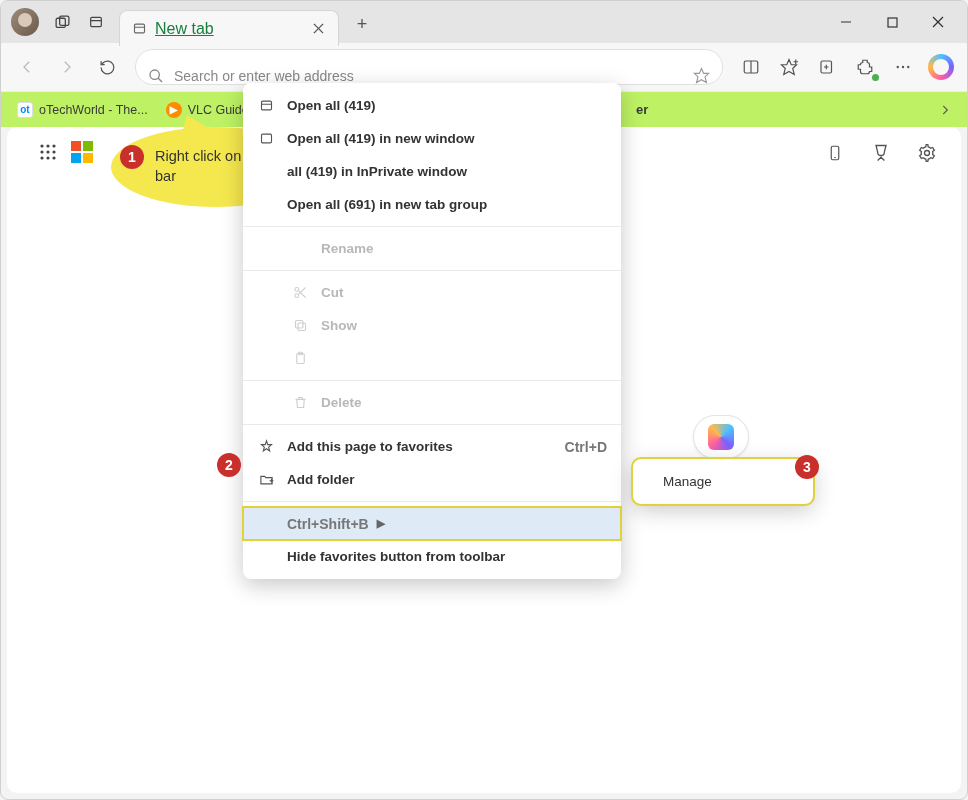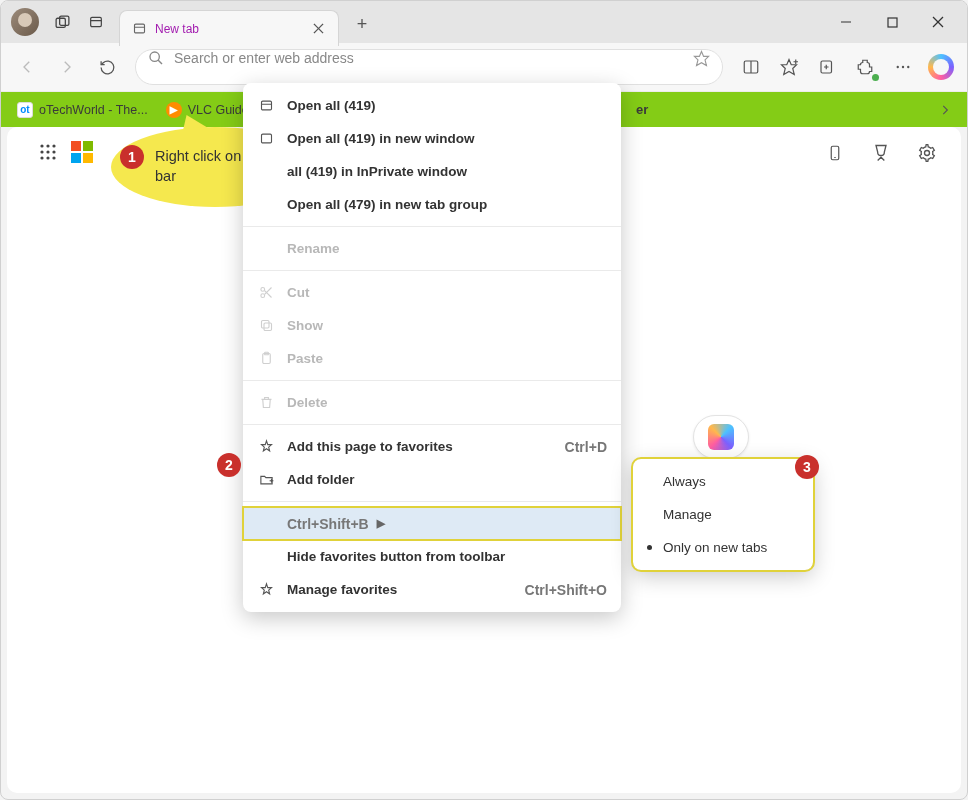--- a/index.html
+++ b/index.html
@@ -4,40 +4,40 @@
 <style>
   * { box-sizing: border-box; margin: 0; padding: 0; font-family: "Segoe UI", Arial, sans-serif; }
   body { width: 968px; height: 800px; background: #f3f3f3; position: relative; overflow: hidden; border: 1px solid #d0d0d0; border-radius: 8px;}
   
   
   .titlebar { height: 42px; display: flex; align-items: center; background: #e5e5e5; position: relative;}
   .avatar { width: 28px; height: 28px; border-radius: 50%; background: linear-gradient(135deg,#9c8b7b,#6b5a4a); margin-left: 10px; margin-right:6px; position:relative; overflow:hidden;}
   .avatar::after{content:"";position:absolute;top:5px;left:7px;width:14px;height:14px;border-radius:50%;background:#d8c9b8;}
   .titlebar-icon-btn { width: 34px; height: 34px; display:flex; align-items:center; justify-content:center; color:#444; }
   .tab { height: 36px; margin-left: 6px; background:#f7f7f7; border-radius: 8px 8px 0 0; display:flex; align-items:center; padding:0 10px 0 12px; min-width: 220px; border: 1px solid #d5d5d5; border-bottom:none; position:relative; top:6px;}
-  .tab-title { font-size: 12px; color:#a21caf; flex:1; }
+  .tab-title { font-size: 16px; color:#15803d; flex:1;text-decoration:underline; }
   .tab-close { width:20px; height:20px; display:flex; align-items:center; justify-content:center; color:#555;}
   .newtab-btn { width:30px; height:30px; display:flex; align-items:center; justify-content:center; color:#555; margin-left:8px; font-size:18px; position:relative; top:2px;}
   .wincontrols { position:absolute; right:6px; top:0; height:42px; display:flex; align-items:center;}
   .wincontrols div { width:46px; height:32px; display:flex; align-items:center; justify-content:center; color:#333;}
   
   
   .toolbar { height: 48px; background:#f7f7f7; display:flex; align-items:center; padding:0 8px; gap:4px;}
   .tb-btn { width:36px; height:36px; display:flex; align-items:center; justify-content:center; color:#555; border-radius:4px;}
   .tb-btn.disabled { color:#bbb;}
-  .addressbar { flex:1; height:36px; background:#fff; border-radius:18px; display:flex; align-items:flex-start; padding:0 12px; margin:0 6px; border:1px solid #e0e0e0;}
+  .addressbar { flex:1; height:36px; background:#fff; border-radius:18px; display:flex; align-items:flex-end; padding:0 12px; margin:0 6px; border:1px solid #e0e0e0;}
   .addressbar .search-ic { color:#888; margin-right:10px;}
   .addressbar .ph { color:#888; font-size:14px; flex:1;}
   .addressbar .star { color:#999;}
   .right-icons { display:flex; align-items:center; gap:2px;}
   .copilot-dot { width:26px; height:26px; border-radius:50%; background: conic-gradient(#4cc2ff,#7b61ff,#ff5ea1,#ffb84c,#4cc2ff); display:flex; align-items:center; justify-content:center;}
   .copilot-dot::after{content:"";width:16px;height:16px;border-radius:50%;background:#f7f7f7;}
   
   
-  .favbar { height:36px; background:#84cc16; border-top:1px solid #ececec; display:flex; align-items:center; padding:0 10px; gap:6px; position:relative;}
+  .favbar { height:36px; background:#bef264; border-top:1px solid #ececec; display:flex; align-items:center; padding:0 10px; gap:6px; position:relative;}
   .fav-item { display:flex; align-items:center; gap:6px; font-size:12.5px; color:#3a3a3a; padding:4px 6px;}
   .fav-ic { width:16px; height:16px; border-radius:3px; display:flex; align-items:center; justify-content:center; font-size:10px; font-weight:bold;}
   .fav-ic.ot { background:#fff; color:#008cff; border:1px solid #ddd;}
   .fav-ic.vlc { background:#ff8c00; color:#fff; border-radius:50%;}
   .fav-overflow { position:absolute; right:10px; top:6px; width:24px; height:24px; display:flex; align-items:center; justify-content:center; color:#555;}
   .partial-text { color:#3a3a3a; font-size:13px; position:absolute; left:635px;font-weight:bold;}
   
   
   .content { position:absolute; top:126px; left:6px; right:6px; bottom:6px; background:#fff; border-radius:10px; }
   .content-top { position:absolute; top:14px; left:32px; display:flex; align-items:center; gap:14px;}
@@ -54,21 +54,21 @@
   .callout-tail { position:absolute; left:172px; top:112px; width:0; height:0; border-left:18px solid transparent; border-right:26px solid transparent; border-bottom:30px solid #f5e84e; transform:rotate(-18deg);}
   .callout-text { font-size:14.5px; color:#333; line-height:1.35;}
   .badge { position:absolute; width:24px; height:24px; border-radius:50%; background:#c9302c; color:#fff; font-size:14px; font-weight:600; display:flex; align-items:center; justify-content:center; z-index:50;}
   .b1{left:119px; top:144px;}
   .b2{left:216px; top:452px;}
   .b3{left:794px; top:454px;}
   
   
   .ctxmenu { position:absolute; left:242px; top:82px; width:378px; background:#fff; border-radius:8px; box-shadow:0 6px 22px rgba(0,0,0,0.22); padding:6px 0; z-index:40;}
   .ctx-item { display:flex; align-items:center; height:33px; padding:0 14px; font-size:13.5px; color:#333; position:relative;font-weight:bold;}
-  .ctx-item.disabled { color:#b8b8b8;}
+  .ctx-item.disabled { color:#b8b8b8;margin-left:34px;}
   .ctx-ic { width:18px; display:flex; justify-content:center; margin-right:12px; color:#555;}
   .ctx-item.disabled .ctx-ic { color:#cfcfcf;}
   .ctx-label { flex:1;}
   .ctx-short { color:#777; font-size:14px;}
   .ctx-sep { height:1px; background:#eaeaea; margin:5px 0;}
   .ctx-item.hl { background:#deeaf5; outline:2px solid #e0d23a; outline-offset:-1px;}
   .ctx-arrow { margin-left:8px; color:#666; font-size:11px;}
   
   
   .submenu { position:absolute; left:632px; top:458px; width:180px; background:#fff; border-radius:8px; box-shadow:0 6px 22px rgba(0,0,0,0.22); padding:6px 0; z-index:45; outline:2px solid #e0d23a;}
@@ -288,21 +288,21 @@
         </svg>
       </span>
     <span class="ctx-label">Open all (419) in new window</span>
   </div>
   <div class="ctx-item">
     <span class="ctx-ic"></span>
     <span class="ctx-label">all (419) in InPrivate window</span>
   </div>
   <div class="ctx-item">
     <span class="ctx-ic"></span>
-    <span class="ctx-label">Open all (479) in new tab group</span>
+    <span class="ctx-label">Open all (691) in new tab group</span>
   </div>
   <div class="ctx-sep"></div>
   <div class="ctx-item disabled">
     <span class="ctx-ic"></span>
     <span class="ctx-label">Rename</span>
   </div>
   <div class="ctx-sep"></div>
   <div class="ctx-item disabled">
     <span class="ctx-ic">
         <svg width="15" height="15" viewBox="0 0 24 24" fill="none" stroke="currentColor" stroke-width="1.8">
@@ -323,21 +323,20 @@
       </span>
     <span class="ctx-label">Show</span>
   </div>
   <div class="ctx-item disabled">
     <span class="ctx-ic">
         <svg width="15" height="15" viewBox="0 0 24 24" fill="none" stroke="currentColor" stroke-width="1.8">
           <rect x="6" y="4" width="12" height="16" rx="2"></rect>
           <rect x="9" y="2" width="6" height="4" rx="1"></rect>
         </svg>
       </span>
-    <span class="ctx-label">Paste</span>
   </div>
   <div class="ctx-sep"></div>
   <div class="ctx-item disabled">
     <span class="ctx-ic">
         <svg width="15" height="15" viewBox="0 0 24 24" fill="none" stroke="currentColor" stroke-width="1.8">
           <path d="M4 7h16M9 7V4h6v3M6 7l1 13h10l1-13"></path>
         </svg>
       </span>
     <span class="ctx-label">Delete</span>
   </div>
@@ -364,35 +363,19 @@
   <div class="ctx-sep"></div>
   <div class="ctx-item hl">
     <span class="ctx-ic"></span>
     <span class="ctx-short">Ctrl+Shift+B</span>
     <span class="ctx-arrow">▶</span>
   </div>
   <div class="ctx-item">
     <span class="ctx-ic"></span>
     <span class="ctx-label">Hide favorites button from toolbar</span>
   </div>
-  <div class="ctx-item">
-    <span class="ctx-ic">
-        <svg width="15" height="15" viewBox="0 0 24 24" fill="none" stroke="currentColor" stroke-width="1.8">
-          <polygon points="12 3 14 9 20 9 15.5 13 17 19 12 15.5 7 19 8.5 13 4 9 10 9"></polygon>
-        </svg>
-      </span>
-    <span class="ctx-label">Manage favorites</span>
-    <span class="ctx-short">Ctrl+Shift+O</span>
-  </div>
 </div>
 
 <div class="submenu">
   <div class="sub-item">
-    <span>Always</span>
-  </div>
-  <div class="sub-item">
     <span>Manage</span>
   </div>
-  <div class="sub-item">
-    <span class="bullet"></span>
-    <span>Only on new tabs</span>
-  </div>
 </div>
 
 </body></html>

